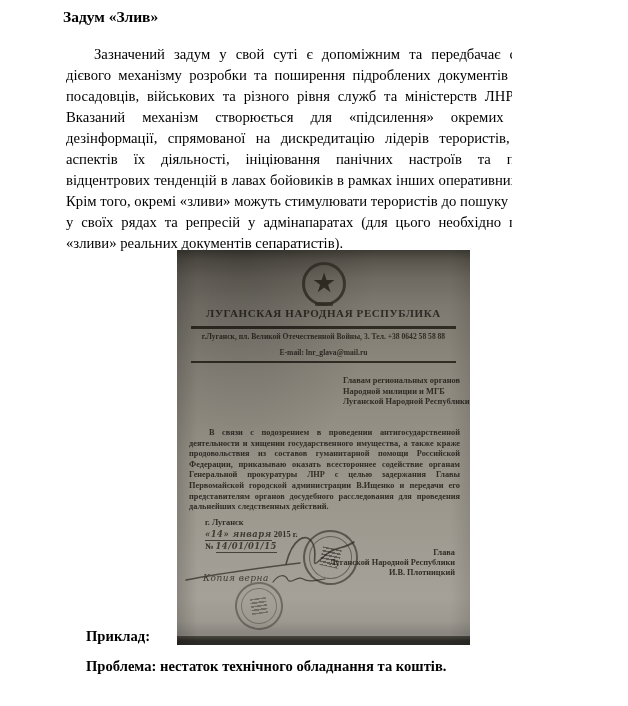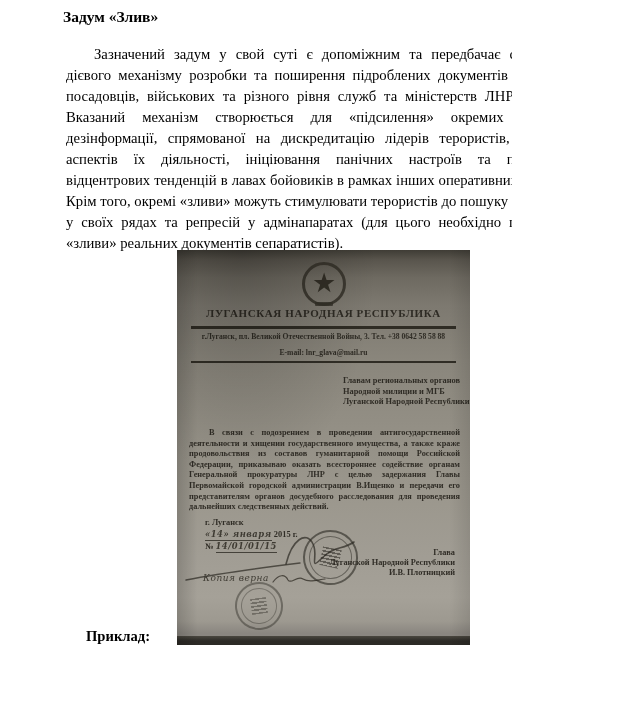--- a/index.html
+++ b/index.html
@@ -181,14 +181,15 @@
     <div class="seal seal-2">
       <div class="seal-inner"></div>
       <div class="seal-core"></div>
     </div>
 
     <div class="photo-bottom-strip"></div>
     <div class="photo-shade"></div>
   </figure>
 
   <div class="example-label">Приклад:</div>
+  <div class="problem-line">Проблема: нестаток технічного обладнання та коштів.</div>
 
 </div>
 
 </body></html>

